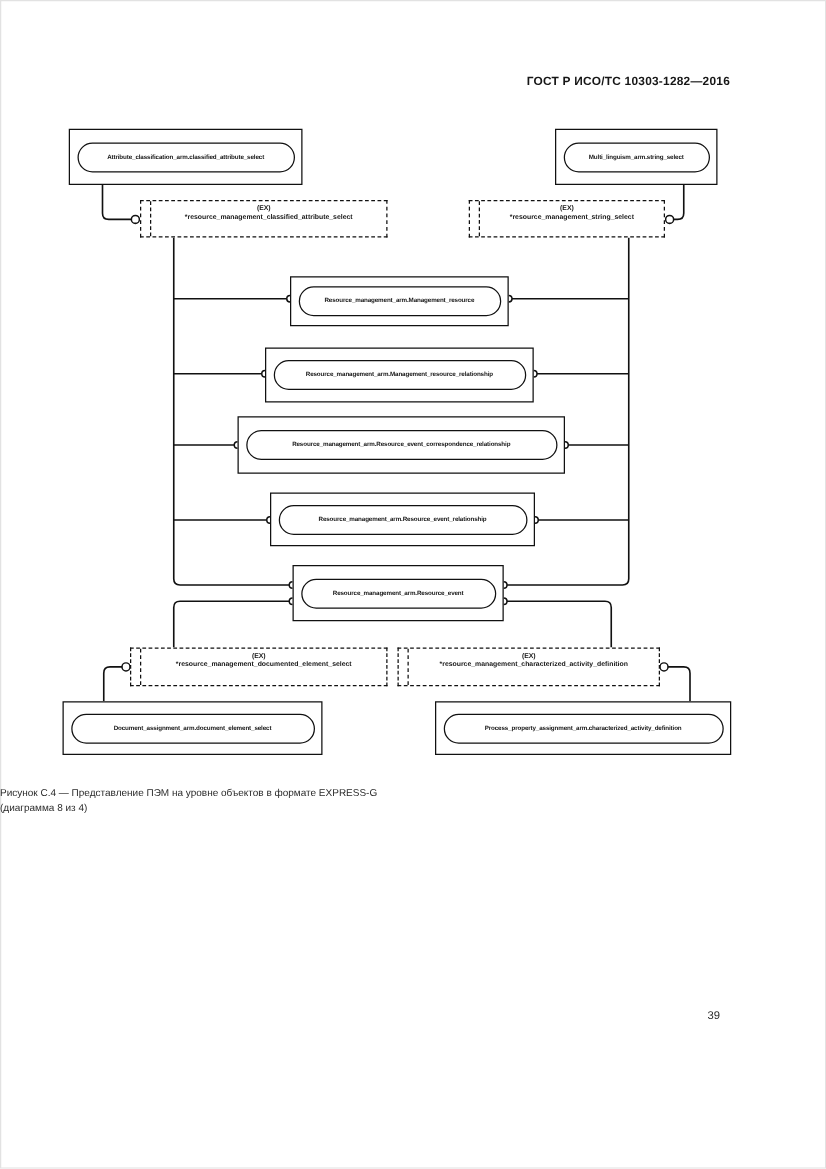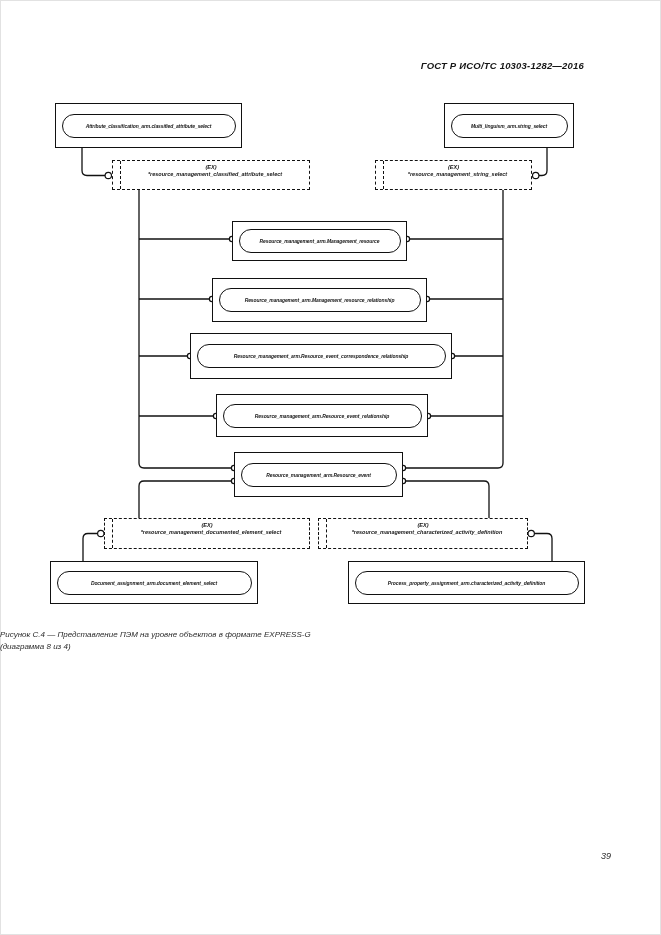--- a/index.html
+++ b/index.html
@@ -1,20 +1,19 @@
 <!DOCTYPE html>
 <html><head>
 <meta charset="utf-8">
 <style>
   html,body{margin:0;padding:0;background:#ffffff;}
   .page{
     position:relative;width:661px;height:935px;background:#fff;
     font-family:"Liberation Sans",sans-serif;color:#161616;overflow:hidden;
     box-shadow:inset 0 0 0 1px #e2e2e2;
-    font-style:italic;
   }
   .hdr{
     position:absolute;top:60px;right:77px;font-size:9.5px;font-weight:bold;
     letter-spacing:.2px;white-space:nowrap;
   }
   .diagram{position:absolute;left:0;top:0;width:661px;height:620px;}
   .wires{position:absolute;left:0;top:0;}
   .node{position:absolute;background:#fff;box-sizing:border-box;}
   .node.solid{border:1.7px solid #111;display:flex;align-items:center;justify-content:center;}
   .stadium{
@@ -24,21 +23,21 @@
   }
   .nlabel{
     font-size:5px;font-weight:bold;white-space:nowrap;letter-spacing:-0.1px;
     transform:translateY(-0.2px);
   }
   .node.dashed{border:1.5px dashed #111;padding-top:3px;text-align:center;}
   .dline{position:absolute;left:7px;top:0;bottom:0;border-left:1.5px dashed #111;}
   .tag{font-size:5.5px;font-weight:bold;line-height:6.5px;}
   .rname{font-size:5.5px;font-weight:bold;line-height:7px;white-space:nowrap;overflow:hidden;padding:0 3px 0 11px;}
   .caption{position:absolute;top:629px;left:0;width:661px;text-align:left;font-size:8px;line-height:12px;color:#2b2b2b;}
-  .pagenum{position:absolute;top:851px;left:566px;font-size:9px;color:#2b2b2b;margin-left:35px;}
+  .pagenum{position:absolute;top:807px;left:566px;font-size:9px;color:#2b2b2b;}
 </style>
 </head>
 <body>
 
 <div class="page">
 
   <div class="hdr">ГОСТ Р ИСО/ТС 10303-1282—2016</div>
 
   <div class="diagram">
 

